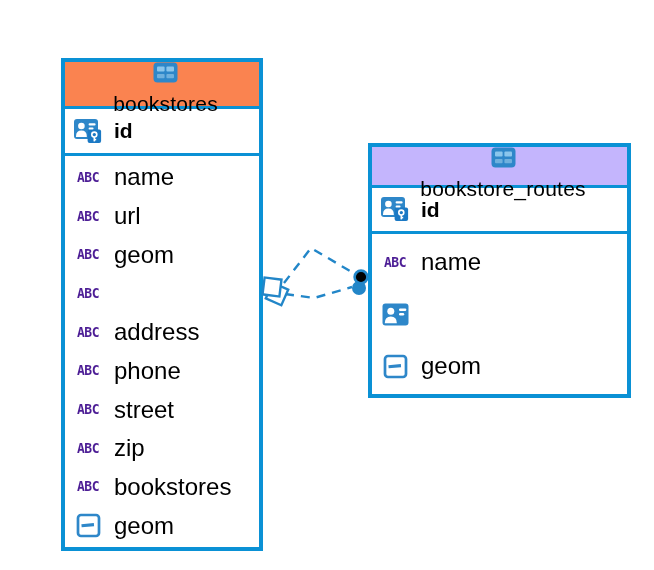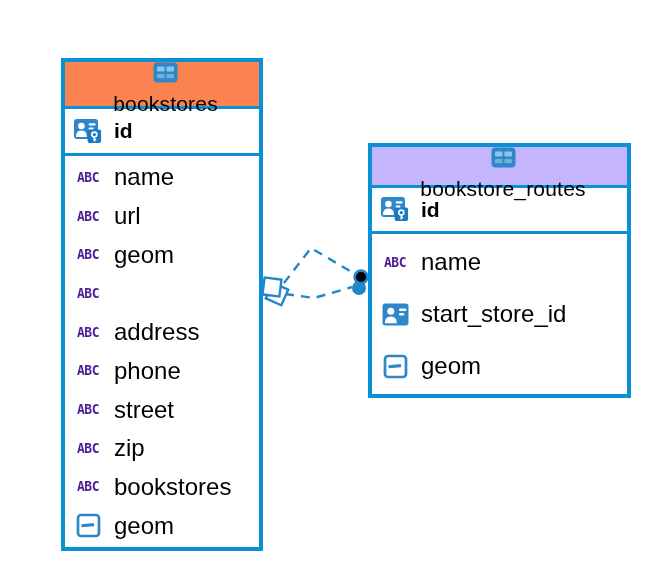--- a/index.html
+++ b/index.html
@@ -183,21 +183,20 @@
     <div class="f-row">
       <span class="icon-box">
         <svg width="27" height="23" viewBox="0 0 27 23">
           <rect x="0.5" y="0.5" width="26" height="22" rx="3" fill="#2e87c9"></rect>
           <circle cx="8.8" cy="8.3" r="3.5" fill="#fff"></circle>
           <path d="M2.8 20 Q2.8 13.4 8.8 13.4 Q14.8 13.4 14.8 20 L14.8 20.3 L2.8 20.3 Z" fill="#fff"></path>
           <rect x="17" y="5.4" width="7.3" height="2.5" rx="1.2" fill="#fff"></rect>
           <rect x="17" y="10" width="5.2" height="2.5" rx="1.2" fill="#fff"></rect>
         </svg>
       </span>
-      <span class="f-label">start_store_id</span>
     </div>
     <div class="f-row">
       <span class="icon-box">
         <svg width="25" height="25" viewBox="0 0 25 25">
           <rect x="2" y="2" width="21" height="21" rx="3" fill="#fff" stroke="#2e87c9" stroke-width="2.7"></rect>
           <rect x="5.5" y="10.6" width="12.5" height="3.1" fill="#2e87c9" transform="rotate(-5 11.75 12.15)"></rect>
         </svg>
       </span>
       <span class="f-label">geom</span>
     </div>

